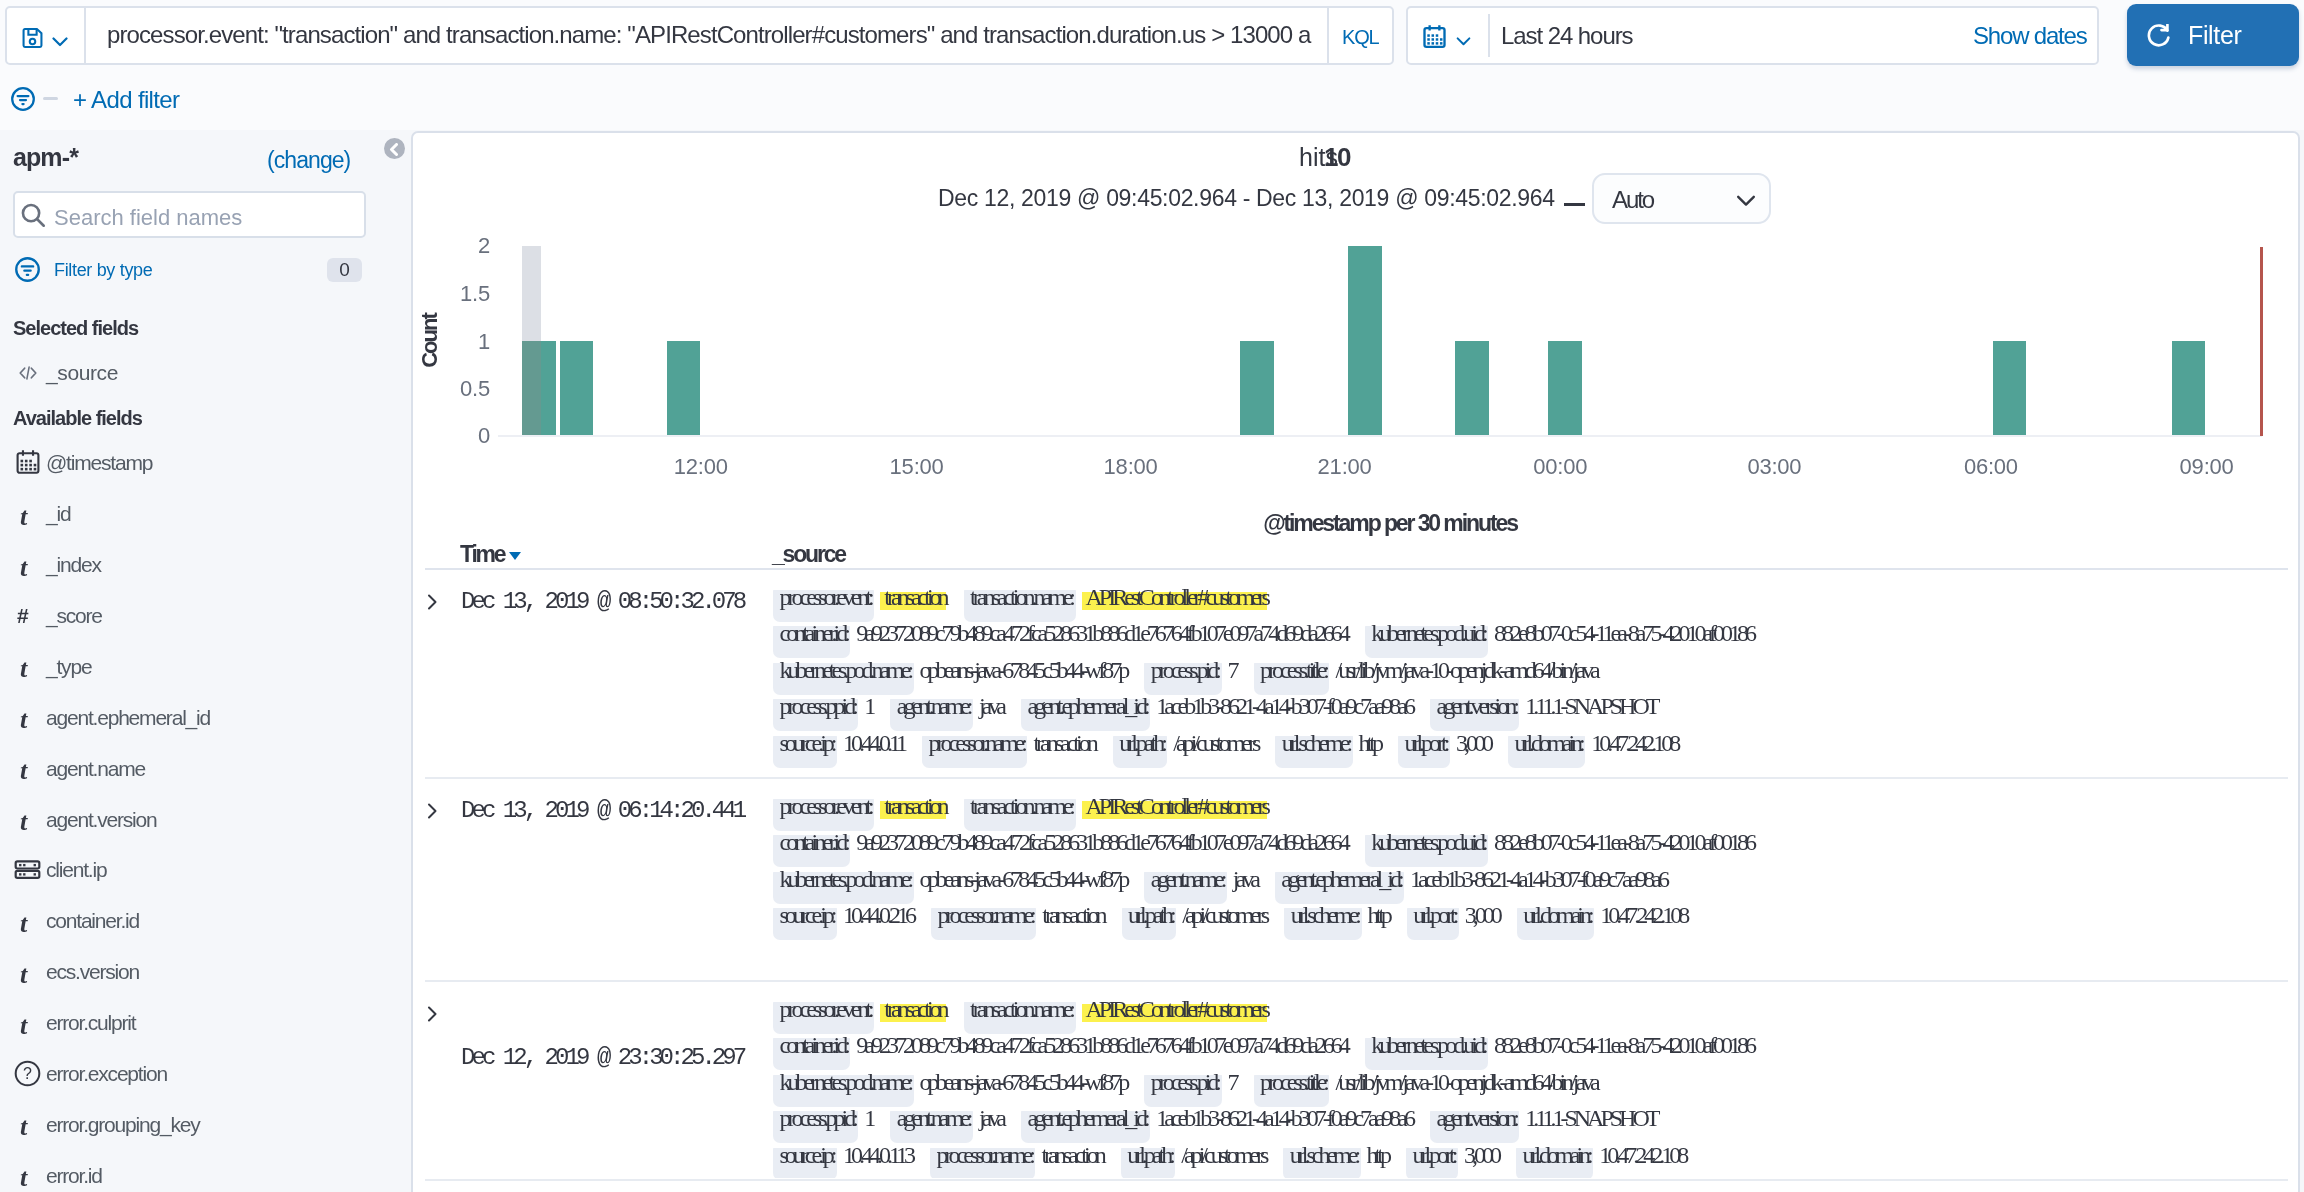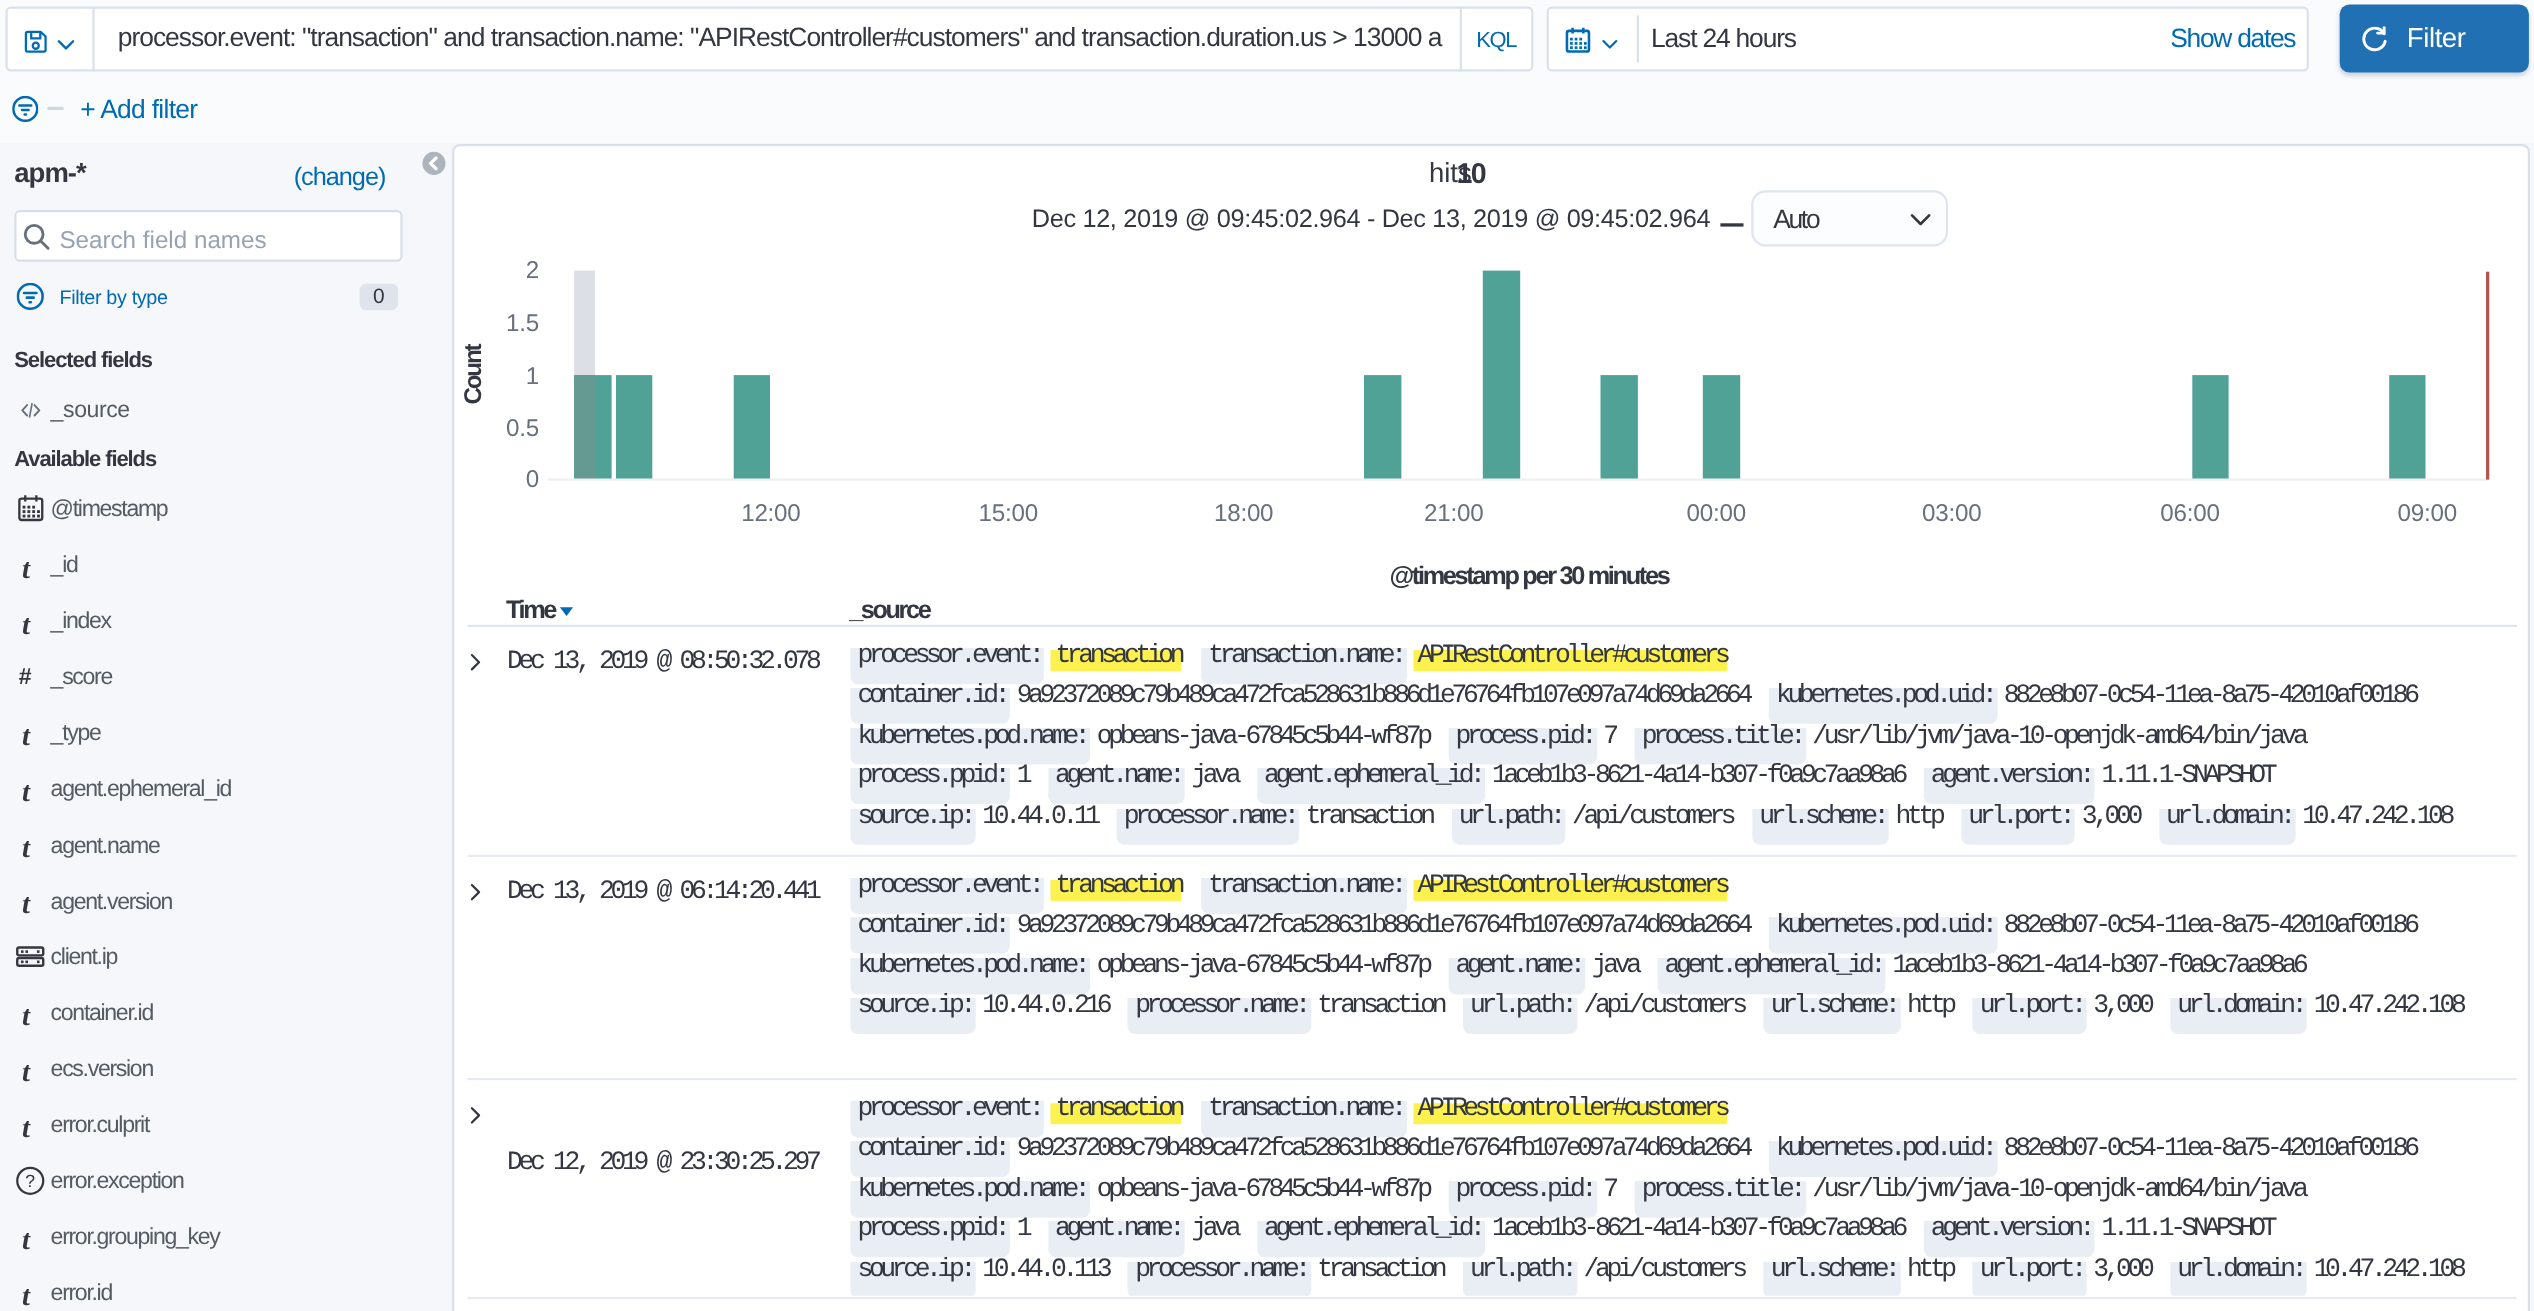--- a/index.html
+++ b/index.html
@@ -1,20 +1,20 @@
 <!DOCTYPE html>
 <html><head><meta charset="utf-8"><style>
 *{box-sizing:border-box;margin:0}
 html,body{width:2304px;height:1192px;overflow:hidden}
 body{background:#f5f7fa;font-family:"Liberation Sans",sans-serif;color:#343741;position:relative}
 .abs{position:absolute}
 .b{font-weight:bold}
 .blue{color:#006BB4}
 .grey{color:#69707D}
-.ln{height:36.4px;line-height:36.4px;white-space:nowrap;font-family:Liberation Mono, monospace;font-size:24px;letter-spacing:-4px;color:#343741}
+.ln{height:36.4px;line-height:36.4px;white-space:nowrap;font-family:Liberation Serif, serif;font-size:24px;letter-spacing:-4px;color:#343741}
 .k{background:linear-gradient(transparent 6px,#e9edf4 6px);border-radius:7px;padding:0 3.5px 12px 6.5px;margin-right:6px}
 .v{margin-right:18px}
 .m{background:linear-gradient(#fcf14e,#fcf14e) no-repeat 0 8px;background-size:100% 25px;padding:0 0 0 4px}
 .time{font-family:"Liberation Mono",monospace;font-size:24px;letter-spacing:-3.95px}
 </style></head><body>
 
 <div class="abs" style="left:0;top:0;width:2304px;height:130px;background:#fafbfd"></div>
 <div class="abs" style="left:5px;top:6px;width:1389px;height:59px;background:#fff;border:2px solid #dbe1eb;border-radius:5px"></div>
 <div class="abs" style="left:5px;top:6px;width:81px;height:59px;border-right:2px solid #dbe1eb"></div>
 <div class="abs " style="left:21px;top:27px;"><svg width="23" height="22" viewBox="0 0 16 16" fill="none">
@@ -168,21 +168,21 @@
 <div class="abs" style="left:2259.5px;top:247px;width:3px;height:189px;background:#b5554d"></div>
 <div class="abs grey" style="left:410px;top:233.2px;width:80px;text-align:right;font-size:22px;letter-spacing:-0.21px">2</div>
 <div class="abs grey" style="left:410px;top:281px;width:80px;text-align:right;font-size:22px;letter-spacing:-0.21px">1.5</div>
 <div class="abs grey" style="left:410px;top:328.5px;width:80px;text-align:right;font-size:22px;letter-spacing:-0.21px">1</div>
 <div class="abs grey" style="left:410px;top:376px;width:80px;text-align:right;font-size:22px;letter-spacing:-0.21px">0.5</div>
 <div class="abs grey" style="left:410px;top:422.6px;width:80px;text-align:right;font-size:22px;letter-spacing:-0.21px">0</div>
 <div class="abs b" style="left:380px;top:328px;width:100px;text-align:center;font-size:22px;transform:rotate(-90deg);transform-origin:center;letter-spacing:-2px">Count</div>
 <div class="abs grey" style="left:650.8px;top:454px;width:100px;text-align:center;font-size:22px;letter-spacing:-0.21px">12:00</div>
 <div class="abs grey" style="left:866.6px;top:454px;width:100px;text-align:center;font-size:22px;letter-spacing:-0.21px">15:00</div>
 <div class="abs grey" style="left:1080.6px;top:454px;width:100px;text-align:center;font-size:22px;letter-spacing:-0.21px">18:00</div>
-<div class="abs grey" style="left:1294.6px;top:454px;width:100px;text-align:left;font-size:22px;letter-spacing:-0.21px">21:00</div>
+<div class="abs grey" style="left:1294.6px;top:454px;width:100px;text-align:center;font-size:22px;letter-spacing:-0.21px">21:00</div>
 <div class="abs grey" style="left:1510.3px;top:454px;width:100px;text-align:center;font-size:22px;letter-spacing:-0.21px">00:00</div>
 <div class="abs grey" style="left:1724.4px;top:454px;width:100px;text-align:center;font-size:22px;letter-spacing:-0.21px">03:00</div>
 <div class="abs grey" style="left:1940.9px;top:454px;width:100px;text-align:center;font-size:22px;letter-spacing:-0.21px">06:00</div>
 <div class="abs grey" style="left:2156.6px;top:454px;width:100px;text-align:center;font-size:22px;letter-spacing:-0.21px">09:00</div>
 <div class="abs b" style="left:1090px;top:510px;width:600px;text-align:center;font-size:23px;letter-spacing:-2.1px">@timestamp per 30 minutes</div>
 <div class="abs b" style="left:460px;top:541px;font-size:23px;letter-spacing:-2.2px">Time</div>
 <div class="abs" style="left:509px;top:552px;width:0;height:0;border-left:6px solid transparent;border-right:6px solid transparent;border-top:8px solid #006BB4"></div>
 <div class="abs b" style="left:772px;top:541px;font-size:23px;letter-spacing:-2.2px">_source</div>
 <div class="abs" style="left:425px;top:568px;width:1863px;height:2px;background:#dfe4ed"></div>
 <div class="abs" style="left:425px;top:777px;width:1863px;height:2px;background:#e7ebf1"></div>

